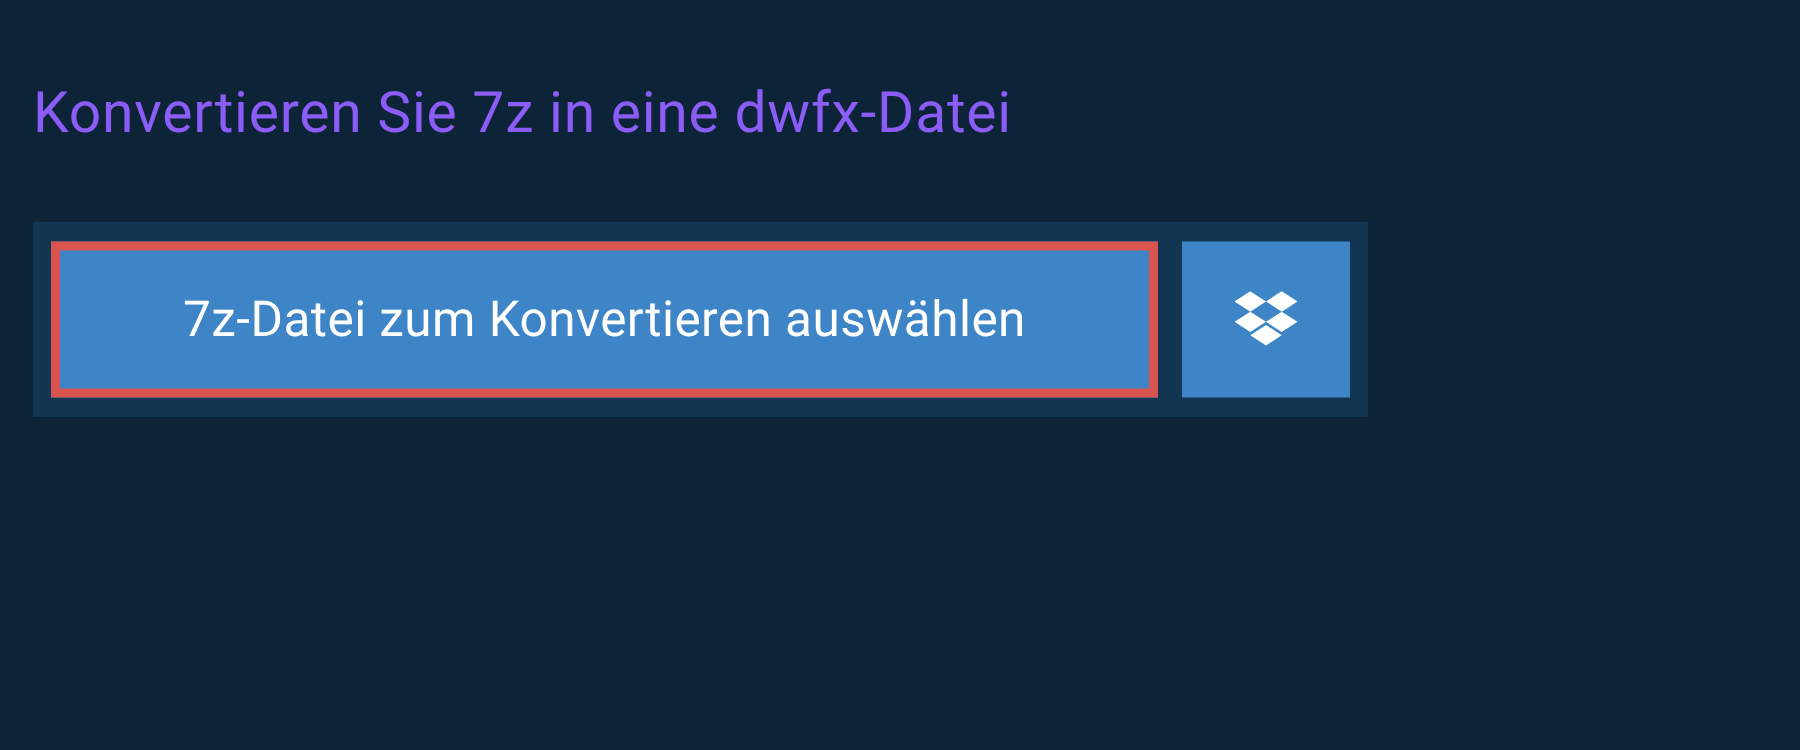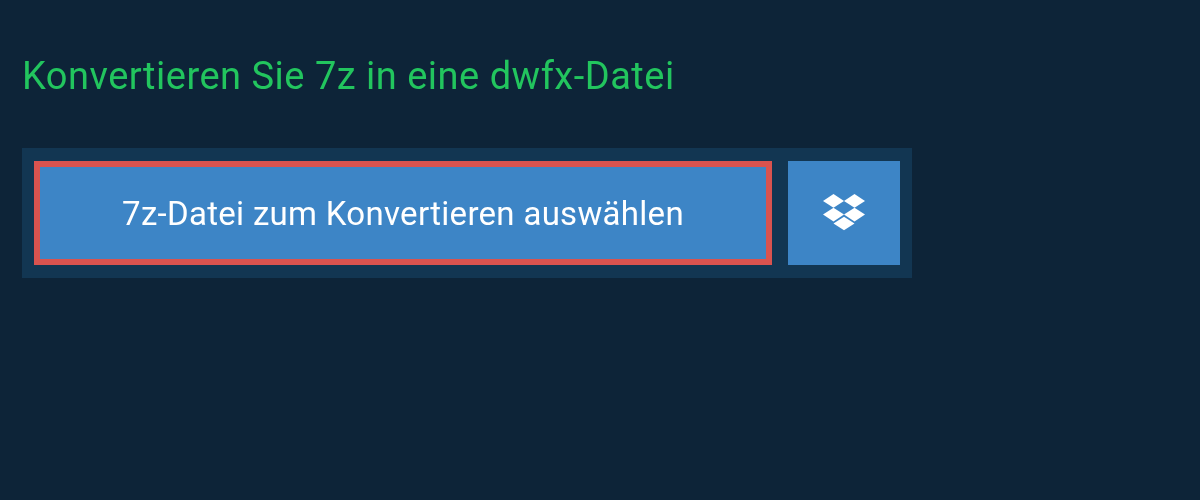--- a/index.html
+++ b/index.html
@@ -15,21 +15,21 @@
       position: relative;
     }
     .heading-wrap {
       position: absolute;
       top: 42px;
       left: 22px;
       background: #0d2438;
       padding: 12px 28px 18px 0;
     }
     .heading {
-      color: #22c55e;
+      color: #8b5cf6;
       font-size: 38px;
       font-weight: 400;
       letter-spacing: 0.5px;
     }
     .panel {
       position: absolute;
       top: 148px;
       left: 22px;
       width: 890px;
       height: 130px;

